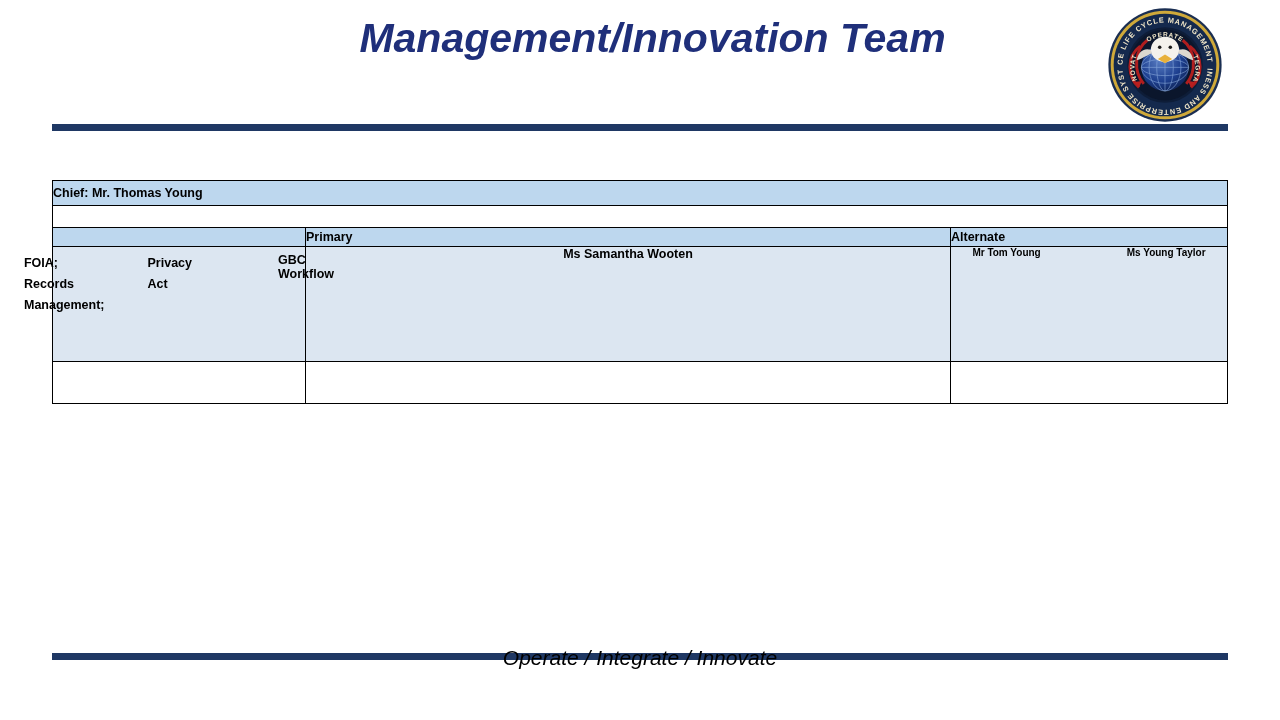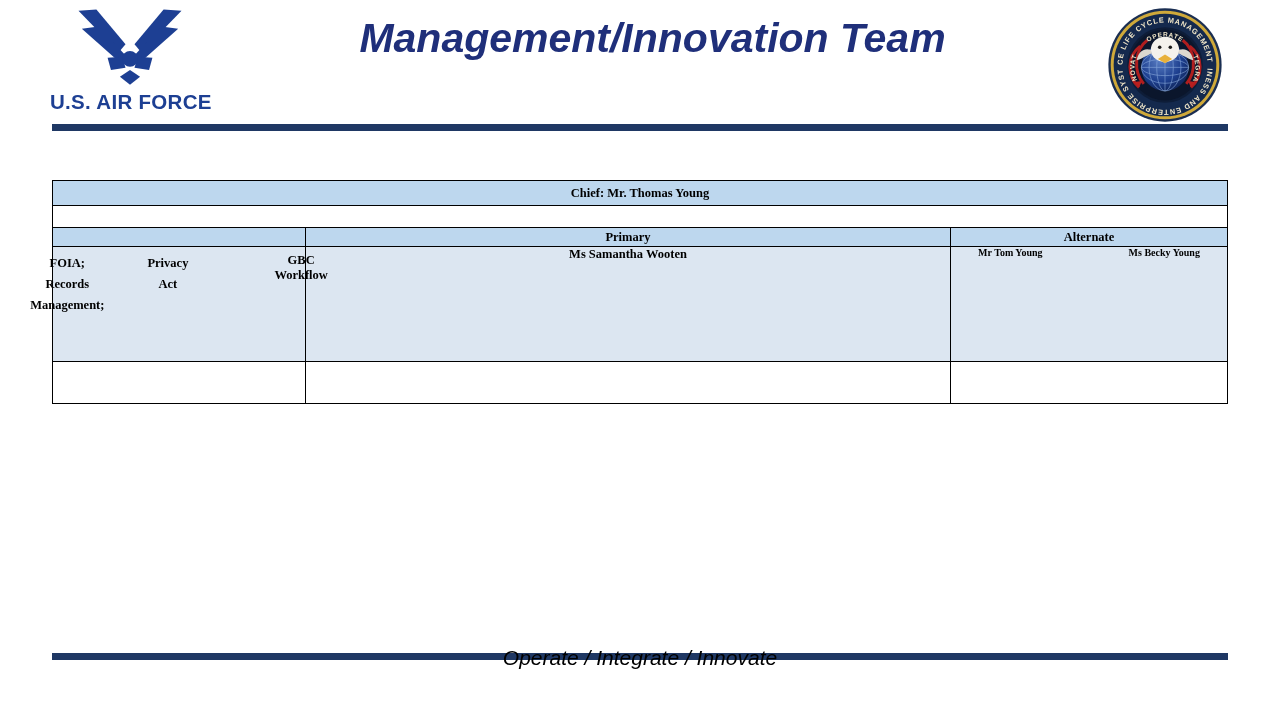--- a/index.html
+++ b/index.html
@@ -84,26 +84,25 @@
     position: absolute;
     left: 52px;
     top: 180px;
     width: 1176px;
     border-collapse: collapse;
     table-layout: fixed;
   }
   #roster-table td {
     border: 1px solid #000000;
     padding: 0;
-    font-family: Liberation Serif, serif;
+    font-family: Liberation Sans, sans-serif;
     font-weight: bold;
     font-size: 12.5px;
     color: #000000;
     vertical-align: middle;
-    text-align: center;
   }
   .col-a { width: 253px; }
   .col-b { width: 645px; }
   .col-c { width: 277px; }
 
   .row-chief td {
     background: #bdd7ee;
     height: 24px;
     font-size: 12.5px;
   }
@@ -162,35 +161,20 @@
     font-style: italic;
     font-size: 21px;
     color: #000000;
   }
 </style>
 </head>
 <body>
 
 <div id="slide-header">
 
-  <div id="af-logo-block">
-    <svg id="af-wings-icon" viewBox="0 0 200 150">
-      <g fill="#1d3f93">
-        <path d="M8 12 L40 10 L92 72 L80 86 Z"></path>
-        <path d="M14 44 L44 40 L96 96 L86 108 Z"></path>
-        <path d="M192 12 L160 10 L108 72 L120 86 Z"></path>
-        <path d="M186 44 L156 40 L104 96 L114 108 Z"></path>
-        <path d="M60 96 L86 94 L92 114 L66 118 Z"></path>
-        <path d="M140 96 L114 94 L108 114 L134 118 Z"></path>
-        <path d="M100 118 L118 130 L100 144 L82 130 Z"></path>
-        <circle cx="100" cy="98" r="14"></circle>
-      </g>
-    </svg>
-    <span id="af-logo-text">U.S. AIR FORCE</span>
-  </div>
 
   <div id="slide-title">
     <span class="title-line">Management/Innovation Team</span>
   </div>
 
   <svg id="aflcmc-seal" viewBox="0 0 200 200">
     <defs>
       <radialGradient id="globegrad" cx="40%" cy="35%" r="75%">
         <stop offset="0%" stop-color="#5b7fc4"></stop>
         <stop offset="60%" stop-color="#1d3f8f"></stop>
@@ -293,21 +277,21 @@
       </td>
       <td>
         <div class="cell-stack">
           <span class="cell-line">Ms Samantha Wooten</span>
         </div>
       </td>
       <td>
         <div class="cell-stack">
           <span class="cell-line name-lg">Mr Tom Young</span>
           <span class="cell-gap-md"></span>
-          <span class="cell-line name-lg">Ms Becky Young</span>
+          <span class="cell-line name-lg">Ms Young Taylor</span>
         </div>
       </td>
     </tr>
     <tr class="row-empty">
       <td></td>
       <td></td>
       <td></td>
     </tr>
   </tbody>
 </table>

